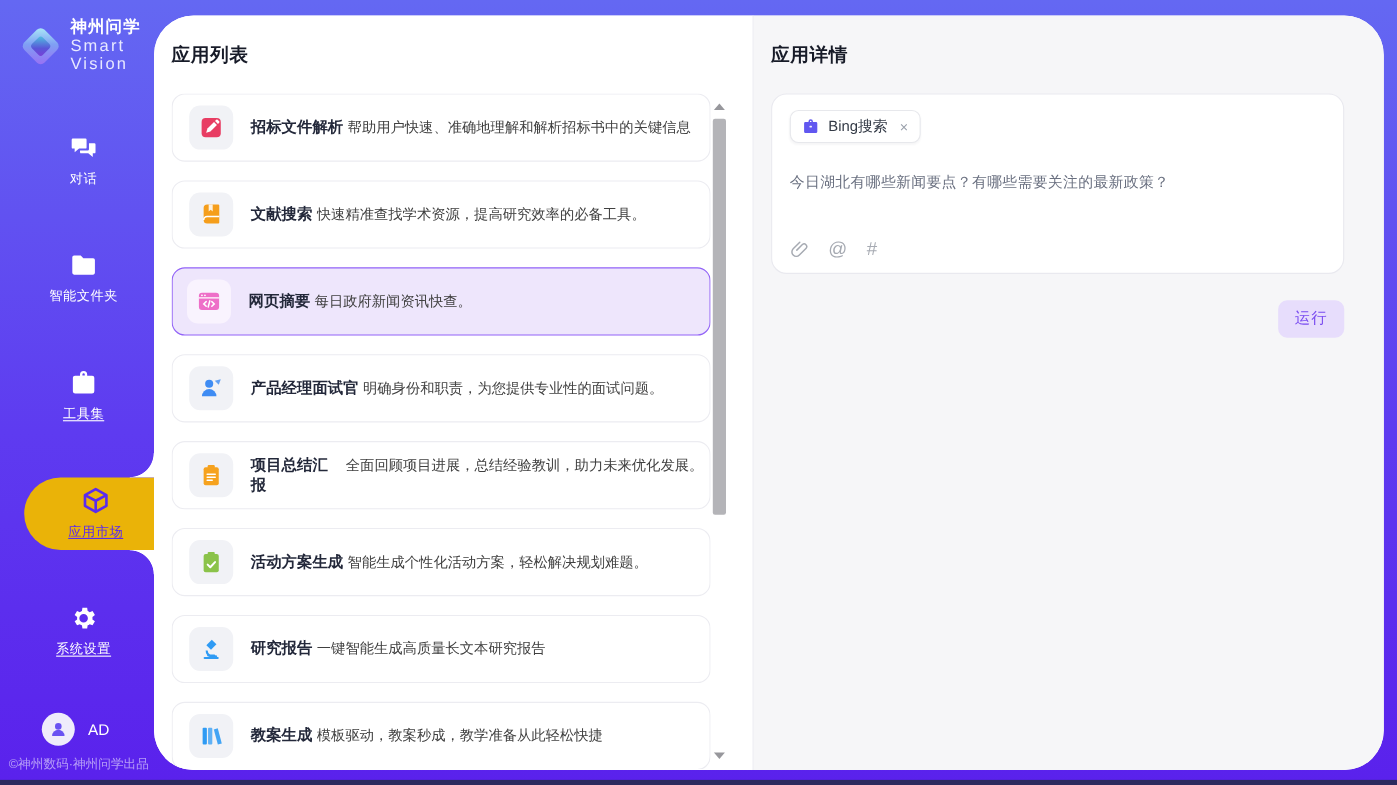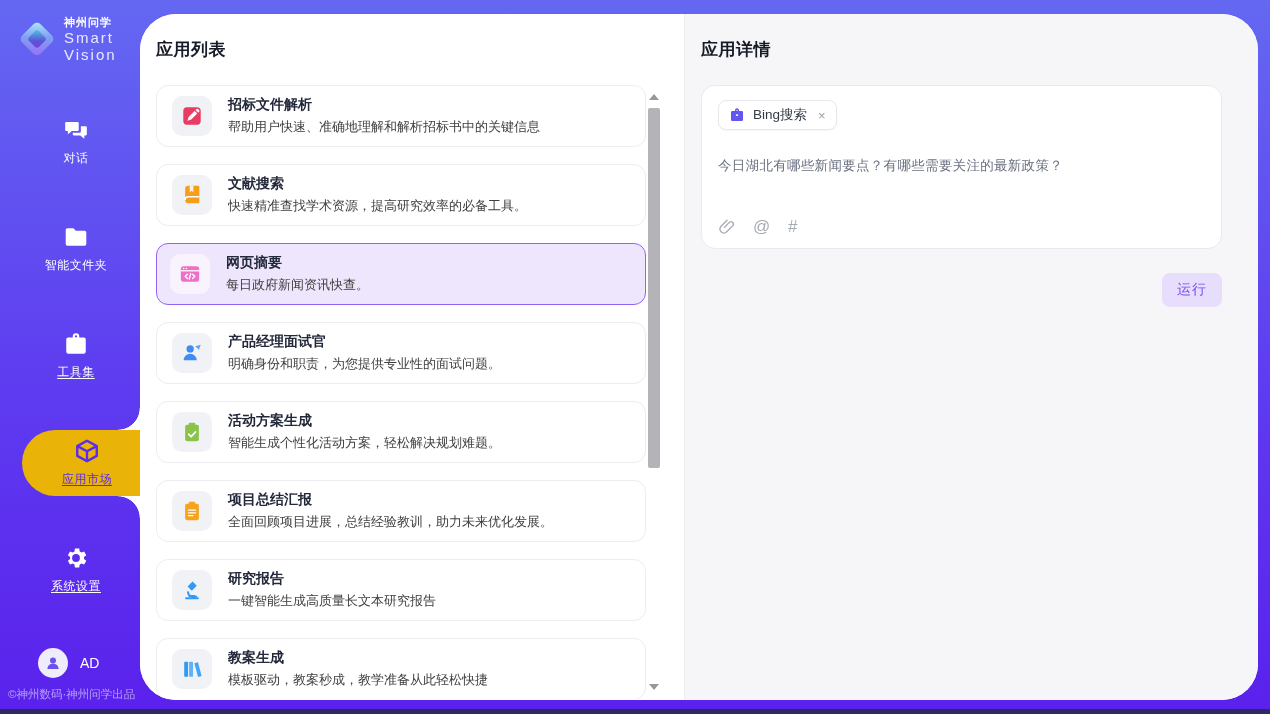--- a/index.html
+++ b/index.html
@@ -13,21 +13,21 @@
   .bottom-dark { position:absolute; left:0; right:0; bottom:0; height:5px; background:#2c2a5e; z-index:5; }
 
   
   .sidebar { position:absolute; left:0; top:0; width:140px; height:100%; z-index:3; }
   .logo-row { display:flex; align-items:center; gap:10px; margin:16px 0 0 20px; }
   .gem { position:relative; width:34px; height:34px; flex:0 0 auto; }
   .gem .g1 { position:absolute; left:4px; top:4px; width:26px; height:26px; transform:rotate(45deg);
     background:linear-gradient(135deg,#aef0f7 0%,#7fa0f4 45%,#9a6cf4 100%); border-radius:5px; }
   .gem .g2 { position:absolute; left:10px; top:10px; width:14px; height:14px; transform:rotate(45deg);
     background:linear-gradient(135deg,#4fc6e0 0%,#5a55d8 60%,#7b3fd8 100%); border-radius:3px; }
-  .brand-name { color:#fff; font-size:11px; font-weight:700; letter-spacing:1px; line-height:1.15; }
+  .brand-name { color:#fff; font-size:15px; font-weight:700; letter-spacing:1px; line-height:1.15; }
   .brand-sub { color:#e8e9ff; font-size:15px; letter-spacing:2px; }
   .nav { display:flex; flex-direction:column; margin-top:52px; }
   .nav-item { height:54px; margin-bottom:53px; display:flex; flex-direction:column; align-items:center;
     justify-content:center; gap:7px; color:#fff; cursor:pointer;padding-left:12px; }
   .nav-label { font-size:12px; letter-spacing:.5px; }
   .nav-label.u { text-decoration:underline; text-underline-offset:2px; }
   .nav-item .icn { width:26px; height:26px; }
   .nav-item.active { background:#eab308; margin-left:22px; height:66px; margin-bottom:47px; margin-top:-6px;
     border-radius:33px 0 0 33px; color:#5b2bee; position:relative; }
   .nav-item.active::before { content:""; position:absolute; right:0; top:-22px; width:22px; height:22px;
@@ -49,21 +49,21 @@
   .list-panel { width:544px; flex:0 0 auto; background:#fff; position:relative; padding:24px 0 0 16px; }
   .panel-title { font-size:17px; font-weight:700; color:#171b28; letter-spacing:.5px; }
   .cards { margin-top:24px; width:490px; overflow:hidden; height:calc(100% - 48px); }
   .card { display:flex; align-items:center; height:62px; border:1px solid #ececf1; border-radius:12px;
     background:#fff; margin-bottom:17px; padding:0 12px 0 15px; cursor:pointer; }
   .card.selected { background:#eee6fc; border:1.5px solid #9263f7;padding-left:13px; }
   .tile { width:40px; height:40px; border-radius:10px; background:#f1f2f6; display:flex; align-items:center;
     justify-content:center; flex:0 0 auto; margin-right:16px; }
   .card.selected .tile { background:#f9f3fe; }
   .tile .icn { width:22px; height:22px; }
-  .card-texts { display:flex; flex-direction:column; gap:4px; min-width:0; }
+  .card-texts { display:flex; flex-direction:row; gap:4px; min-width:0; }
   .card-title { font-size:14px; font-weight:700; color:#23283a; }
   .card-desc { font-size:13px; color:#404040; white-space:nowrap; overflow:hidden; }
   
   .scrollbar { position:absolute; right:24px; top:80px; bottom:8px; width:12px; }
   .sb-arrow { position:absolute; left:1px; width:10px; height:8px; cursor:pointer; }
   .sb-arrow.up { top:0; } .sb-arrow.down { bottom:0; }
   .tri-up { width:0; height:0; border-left:5px solid transparent; border-right:5px solid transparent;
     border-bottom:6px solid #97979c; }
   .tri-down { width:0; height:0; border-left:5px solid transparent; border-right:5px solid transparent;
     border-top:6px solid #97979c; }
@@ -225,47 +225,47 @@
                 <path d="M15.5 4.5l6-1.5-2 5.5z" opacity=".8"></path>
               </svg>
             </span>
           </span>
           <div class="card-texts">
             <div class="card-title">产品经理面试官</div>
             <div class="card-desc">明确身份和职责，为您提供专业性的面试问题。</div>
           </div>
         </div>
         <div class="card">
+          <span class="tile" style="color: rgb(246, 162, 30);">
+            <span class="icn">
+              <svg viewBox="0 0 24 24" fill="currentColor">
+                <rect x="4.5" y="4" width="15" height="18" rx="2"></rect>
+                <rect x="8.5" y="2" width="7" height="4" rx="1"></rect>
+                <path d="M8 11h8M8 14h8M8 17h5" stroke="#fff" stroke-width="1.5" stroke-linecap="round"></path>
+              </svg>
+            </span>
+          </span>
+          <div class="card-texts">
+            <div class="card-title">项目总结汇报</div>
+            <div class="card-desc">全面回顾项目进展，总结经验教训，助力未来优化发展。</div>
+          </div>
+        </div>
+        <div class="card">
           <span class="tile" style="color: rgb(139, 195, 74);">
             <span class="icn">
               <svg viewBox="0 0 24 24" fill="currentColor">
                 <rect x="4.5" y="4" width="15" height="18" rx="2"></rect>
                 <rect x="8.5" y="2" width="7" height="4" rx="1"></rect>
                 <path d="M8.5 14.5l2.6 2.6 4.7-5.1" stroke="#fff" stroke-width="2" fill="none" stroke-linecap="round" stroke-linejoin="round"></path>
               </svg>
             </span>
           </span>
           <div class="card-texts">
             <div class="card-title">活动方案生成</div>
             <div class="card-desc">智能生成个性化活动方案，轻松解决规划难题。</div>
-          </div>
-        </div>
-        <div class="card">
-          <span class="tile" style="color: rgb(246, 162, 30);">
-            <span class="icn">
-              <svg viewBox="0 0 24 24" fill="currentColor">
-                <rect x="4.5" y="4" width="15" height="18" rx="2"></rect>
-                <rect x="8.5" y="2" width="7" height="4" rx="1"></rect>
-                <path d="M8 11h8M8 14h8M8 17h5" stroke="#fff" stroke-width="1.5" stroke-linecap="round"></path>
-              </svg>
-            </span>
-          </span>
-          <div class="card-texts">
-            <div class="card-title">项目总结汇报</div>
-            <div class="card-desc">全面回顾项目进展，总结经验教训，助力未来优化发展。</div>
           </div>
         </div>
         <div class="card">
           <span class="tile" style="color: rgb(47, 155, 244);">
             <span class="icn">
               <svg viewBox="0 0 24 24" fill="currentColor">
                 <path d="M12.6 2.8l4.6 4.6-5.4 5.4-4.6-4.6z"></path>
                 <path d="M7.5 13.5a6.5 6.5 0 0 0 10 5.4" fill="none" stroke="currentColor" stroke-width="2"></path>
                 <rect x="8" y="17.5" width="8" height="2" rx="1"></rect>
                 <rect x="4.5" y="20" width="15" height="2" rx="1"></rect>

